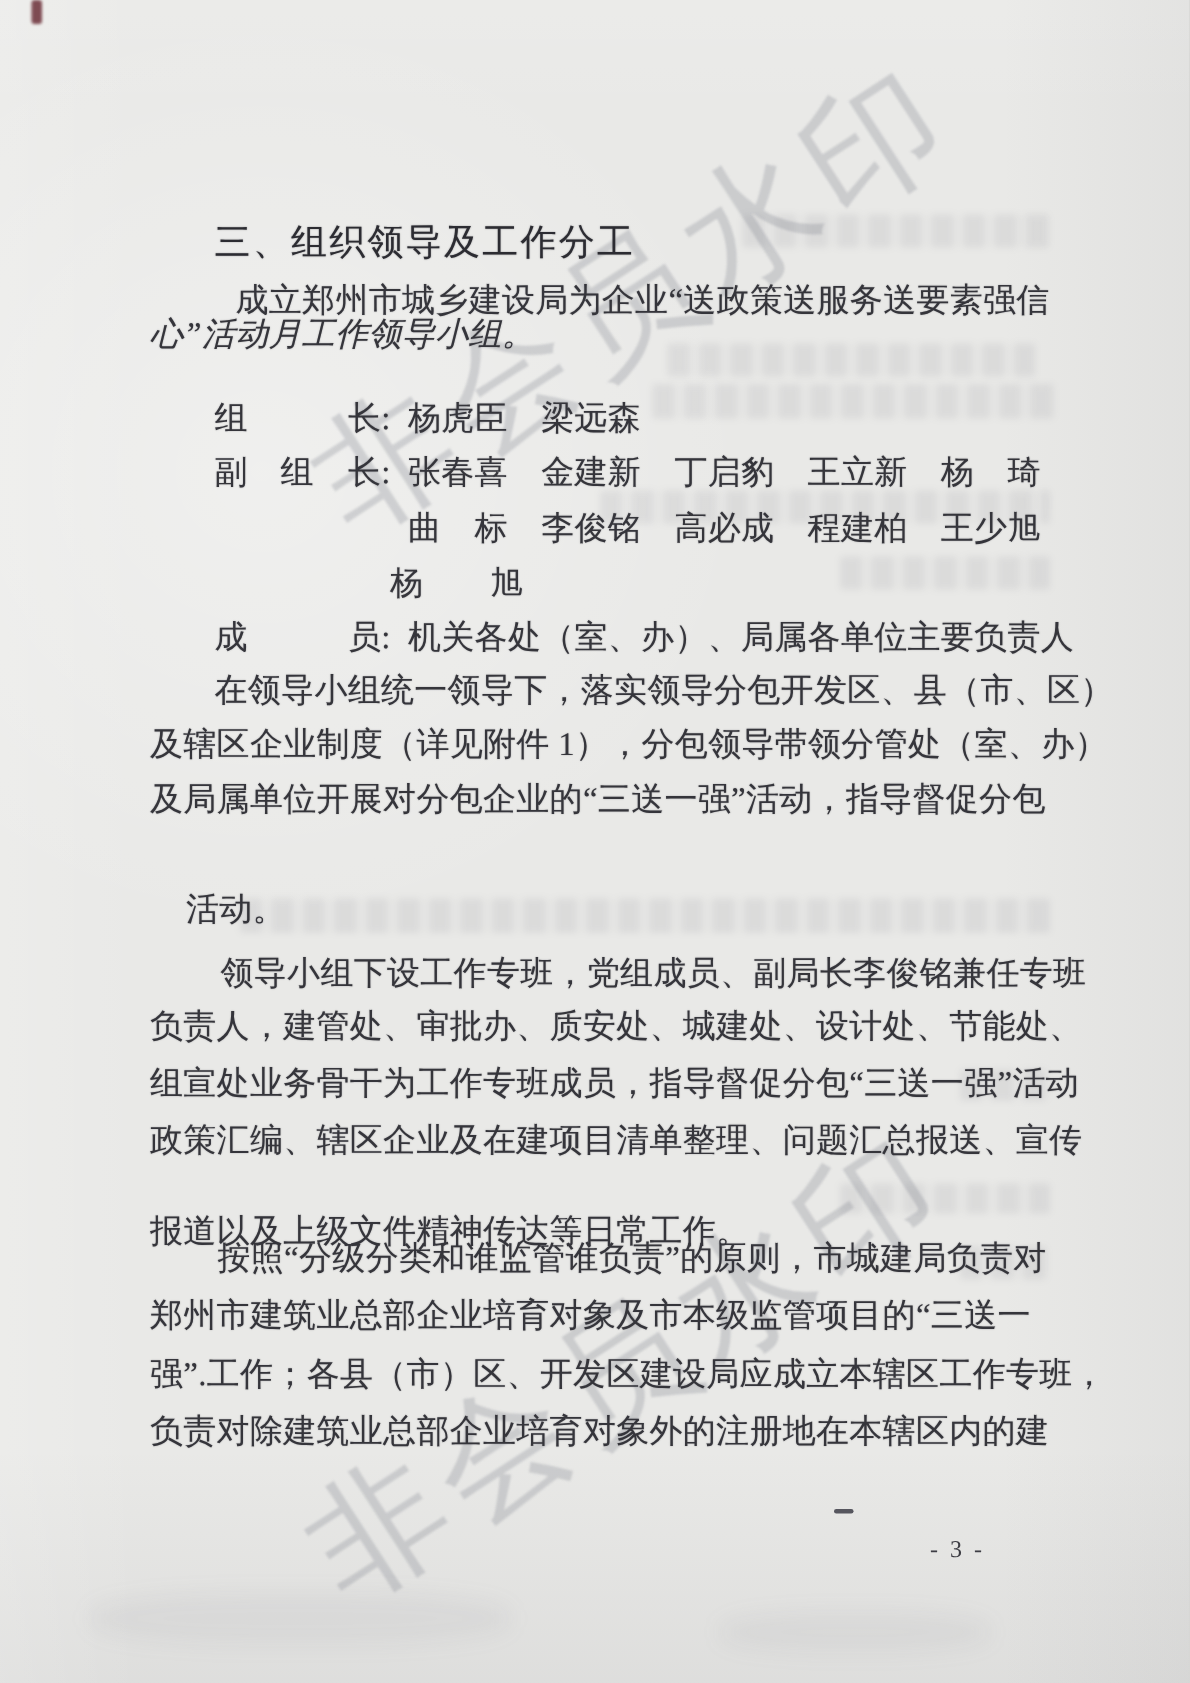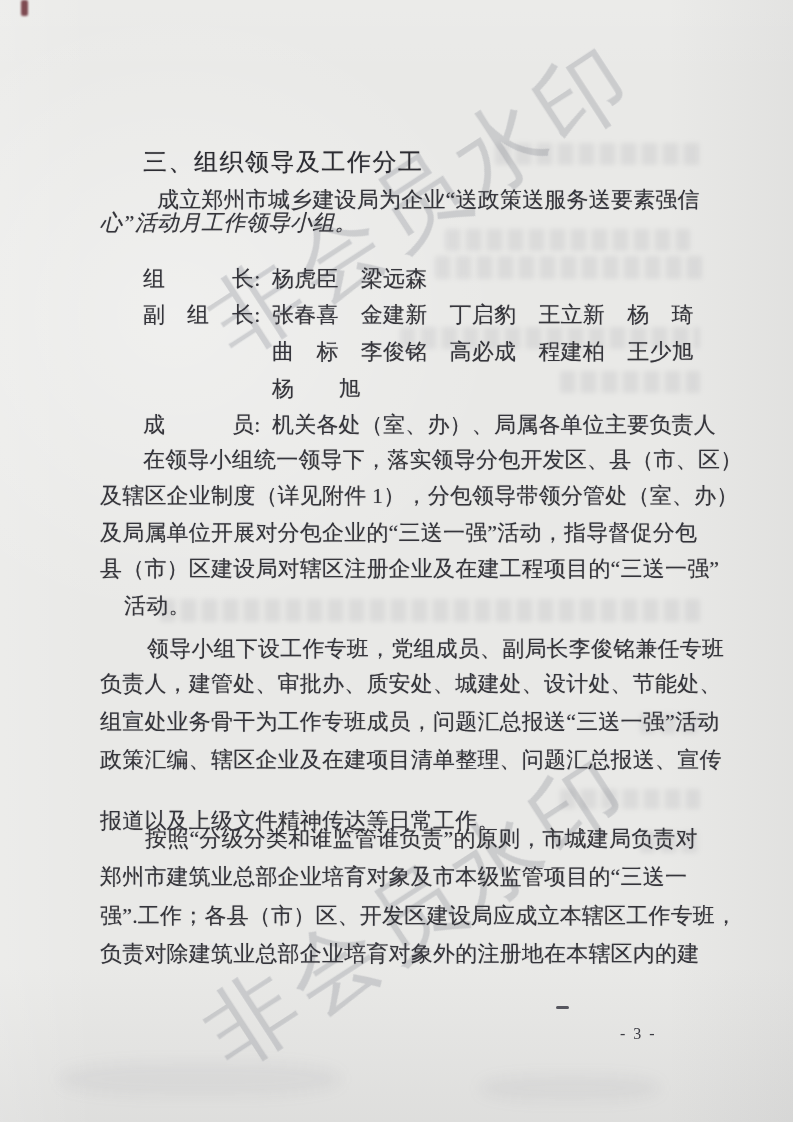--- a/index.html
+++ b/index.html
@@ -123,37 +123,36 @@
     <span class="lab" style="left:272px;">杨虎臣　梁远森</span>
   </div>
 
   <div class="line" style="left:0; top:302px; width:793px;">
     <span class="lab" style="left:143px;">副</span>
     <span class="lab" style="left:187px;">组</span>
     <span class="lab" style="left:232px;">长:</span>
     <span class="lab" style="left:272px;">张春喜　金建新　丁启豹　王立新　杨　琦</span>
   </div>
   <div class="line" style="left:272px; top:339px;">曲　标　李俊铭　高必成　程建柏　王少旭</div>
-  <div class="line" style="left:272px; top:376px;">杨　　旭</div>
+  <div class="line" style="left:260px; top:376px;">杨　　旭</div>
 
   <div class="line" style="left:0; top:412px; width:793px;">
     <span class="lab" style="left:143px;">成</span>
     <span class="lab" style="left:232px;">员:</span>
     <span class="lab" style="left:272px;">机关各处（室、办）、局属各单位主要负责人</span>
   </div>
 
   <div class="line" style="left:143px; top:447px;">在领导小组统一领导下，落实领导分包开发区、县（市、区）</div>
   <div class="line" style="left:100px; top:483px;">及辖区企业制度（详见附件 1），分包领导带领分管处（室、办）</div>
   <div class="line" style="left:100px; top:520px;">及局属单位开展对分包企业的“三送一强”活动，指导督促分包</div>
-  <div class="line" style="left:100px; top:556px;">县（市）区建设局对辖区注册企业及在建工程项目的“三送一强”</div>
   <div class="line" style="left:100px; top:593px;margin-left:24px;">活动。</div>
 
   <div class="line" style="left:100px; top:671px;">负责人，建管处、审批办、质安处、城建处、设计处、节能处、</div>
   <div class="line" style="left:147px; top:636px;">领导小组下设工作专班，党组成员、副局长李俊铭兼任专班</div>
-  <div class="line" style="left:100px; top:709px;">组宣处业务骨干为工作专班成员，问题汇总报送“三送一强”活动</div>
+  <div class="line" style="left:100px; top:709px;">组宣处业务骨干为工作专班成员，指导督促分包“三送一强”活动</div>
   <div class="line" style="left:100px; top:747px;">政策汇编、辖区企业及在建项目清单整理、问题汇总报送、宣传</div>
   <div class="line" style="left:100px; top:784px;margin-top:24px;">报道以及上级文件精神传达等日常工作。</div>
 
   <div class="line" style="left:145px; top:826px;">按照“分级分类和谁监管谁负责”的原则，市城建局负责对</div>
   <div class="line" style="left:100px; top:864px;">郑州市建筑业总部企业培育对象及市本级监管项目的“三送一</div>
   <div class="line" style="left:100px; top:903px;">强”.工作；各县（市）区、开发区建设局应成立本辖区工作专班，</div>
   <div class="line" style="left:100px; top:941px;">负责对除建筑业总部企业培育对象外的注册地在本辖区内的建</div>
 
   <div class="page-number">- 3 -</div>
 

